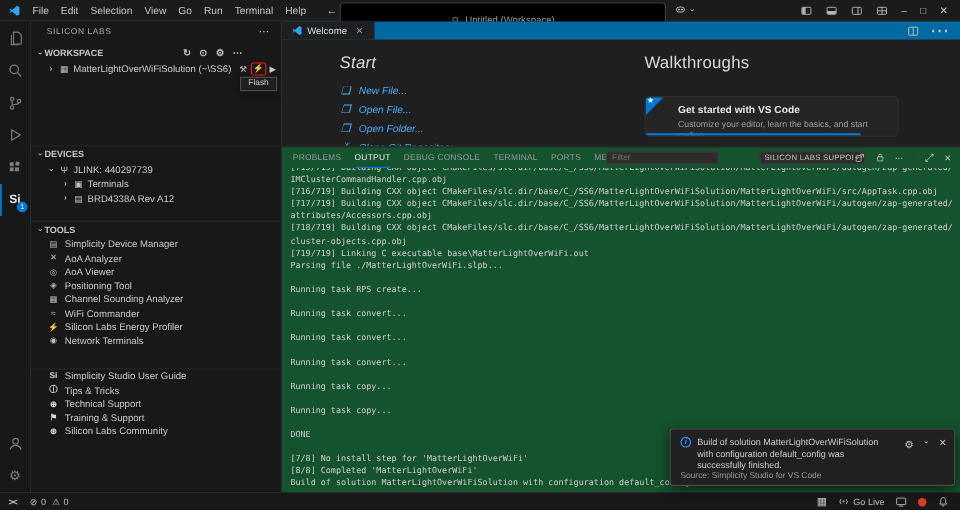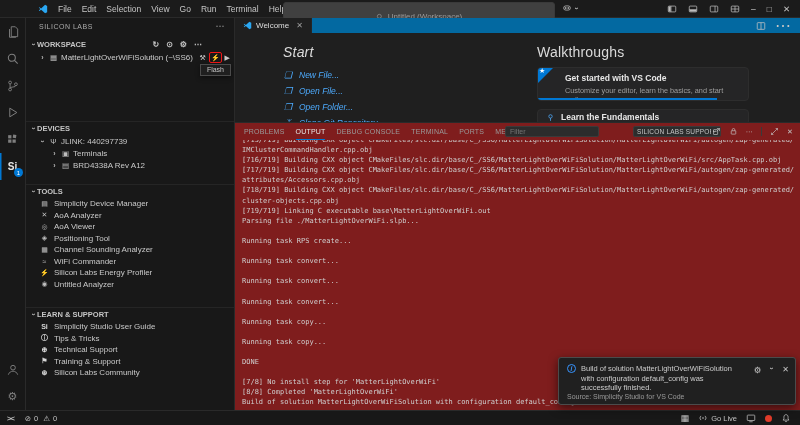--- a/index.html
+++ b/index.html
@@ -2,25 +2,25 @@
 <html><head>
 <meta charset="utf-8">
 <style>
   * { margin:0; padding:0; box-sizing:border-box; }
   html,body { background:#000; }
   .screen { position:relative; width:800px; height:425px; background:#1f1f1f;
     font-family:"Liberation Sans", sans-serif; color:#ccc; overflow:hidden; }
 
   
   .titlebar { position:absolute; left:0; right:0; top:0; height:18px; background:#1b1b1b;
-    border-bottom:1px solid #2a2a2a; display:flex; align-items:center; font-size:8.5px; color:#c5c5c5;padding-left:31px; }
+    border-bottom:1px solid #2a2a2a; display:flex; align-items:center; font-size:8.5px; color:#c5c5c5; }
   .logo { margin:0 5px 0 7px; display:flex; }
   .menu-item { padding:0 5px; cursor:default; }
   .nav-arrows { margin-left:12px; display:flex; gap:11px; font-size:9px; color:#cdcdcd; }
-  .search-box { position:absolute; left:283px; top:2px; width:272px; height:29px; background:#404040;
+  .search-box { position:absolute; left:283px; top:2px; width:272px; height:29px; background:#000000;
     border:1px solid #3a3a3a; border-radius:3px; display:flex; align-items:center; justify-content:center;
     gap:4px; color:#9a9a9a; font-size:8px; }
   .copilot { position:absolute; left:562px; top:3px; display:flex; align-items:center; gap:1px; color:#c5c5c5; }
   .tb-right { position:absolute; right:0; top:0; height:17px; display:flex; align-items:center; gap:11px; padding-right:10px; }
   .winctl { font-size:8.5px; color:#c5c5c5; }
   .lay-ic { display:flex; color:#bdbdbd; }
 
   
   .activitybar { position:absolute; left:0; top:18px; bottom:15px; width:26px; background:#181818;
     border-right:1px solid #2a2a2a; display:flex; flex-direction:column; align-items:stretch; }
@@ -64,30 +64,30 @@
     border-right:1px solid #252525; font-size:8px; color:#dcdcdc; }
   .tab-close { font-size:8px; color:#9d9d9d; margin-left:3px; }
   .tab-actions { margin-left:auto; display:flex; gap:9px; padding-right:9px; align-items:center; color:#c5c5c5; }
   .welcome { position:absolute; top:15px; left:0; right:0; height:89px; overflow:hidden; }
   .start-col { position:absolute; left:48px; top:11px;font-style:italic; }
   .w-head { font-size:14px; font-weight:300; color:#dadada; letter-spacing:.2px; margin-bottom:7px; }
   .start-link { display:flex; gap:6px; align-items:center; height:16px; font-size:8.5px; color:#4daafc; }
   .start-link .glyph { width:10px; font-size:9px; text-align:center; }
   .walk-col { position:absolute; left:302px; top:11px; width:212px; }
   .card { position:relative; background:#252526; border:1px solid #2d2d2d; border-radius:4px; overflow:hidden; }
-  .card1 { height:34px; padding:5px 8px 0 27px; margin-top:7px; }
+  .card1 { height:34px; padding:5px 8px 0 27px; margin-top:20px; }
   .corner { position:absolute; top:0; left:0; width:0; height:0; border-top:15px solid #0078d4; border-right:15px solid transparent; }
   .corner-star { position:absolute; top:-1px; left:1px; font-size:7px; color:#fff; }
   .card-title { font-size:8.5px; font-weight:bold; color:#e7e7e7; }
   .card-sub { font-size:7.3px; color:#9f9f9f; margin-top:3px; }
   .progress { position:absolute; left:0; bottom:0; height:2.5px; background:#0078d4; }
   .card2 { height:16px; margin-top:8px; display:flex; align-items:center; gap:6px; padding:0 8px; }
 
   
-  .panel { position:absolute; left:0; right:0; top:104px; bottom:0; background:#7f1d1d; border-top:1px solid #2a2a2a; }
+  .panel { position:absolute; left:0; right:0; top:104px; bottom:0; background:#14532d; border-top:1px solid #2a2a2a; }
   .panel-tabs { position:relative; height:17px; display:flex; align-items:stretch; padding-left:9px; gap:11px;
     font-size:7px; color:#9a9a9a; letter-spacing:.2px; }
   .ptab { display:flex; align-items:center; border-bottom:1px solid transparent; }
   .ptab.active { color:#e7e7e7; border-bottom-color:#0078d4; }
   .filter-input { position:absolute; left:270px; top:3px; width:94px; height:11px; background:#2c2c2c;
     border:1px solid #3a3a3a; border-radius:2px; color:#9a9a9a; font-size:7px; padding:0 4px;
     font-family:"Liberation Sans", sans-serif; outline:none; }
   .channel-select { position:absolute; left:398px; top:3px; width:88px; height:11px; background:#2c2c2c;
     border:1px solid #3a3a3a; border-radius:2px; display:flex; align-items:center; justify-content:space-between;
     font-size:6.5px; color:#c5c5c5; padding:0 3px; white-space:nowrap; overflow:hidden; }
@@ -336,32 +336,28 @@
             <span>WiFi Commander</span>
           </div>
 
           <div class="list-row">
             <span class="t-ic">⚡</span>
             <span>Silicon Labs Energy Profiler</span>
           </div>
 
           <div class="list-row">
             <span class="t-ic">◉</span>
-            <span>Untitled Analyzer</span>
+            <span>Network Terminals</span>
           </div>
         </div>
     </div>
 
     <div class="sp-c"></div>
 
     <div class="section">
-      <div class="section-header">
-        <span class="chev down">›</span>
-        <span>LEARN &amp; SUPPORT</span>
-      </div>
       <div>
 
           <div class="list-row">
             <span class="si-mini">Si</span>
             <span>Simplicity Studio User Guide</span>
           </div>
 
           <div class="list-row">
             <span class="si-mini">ⓘ</span>
             <span>Tips &amp; Tricks</span>

